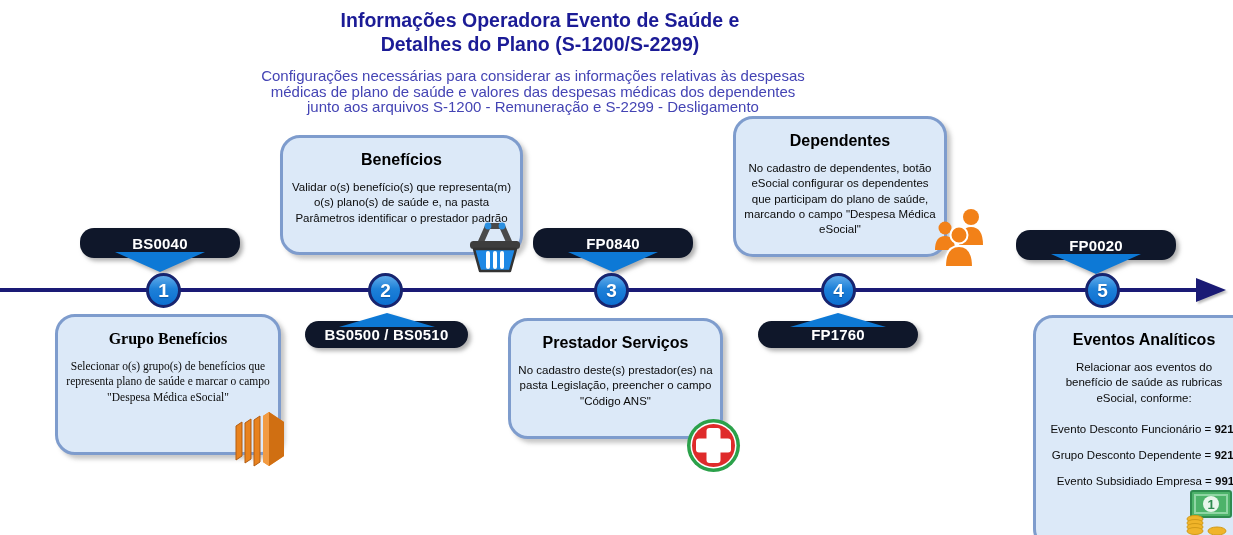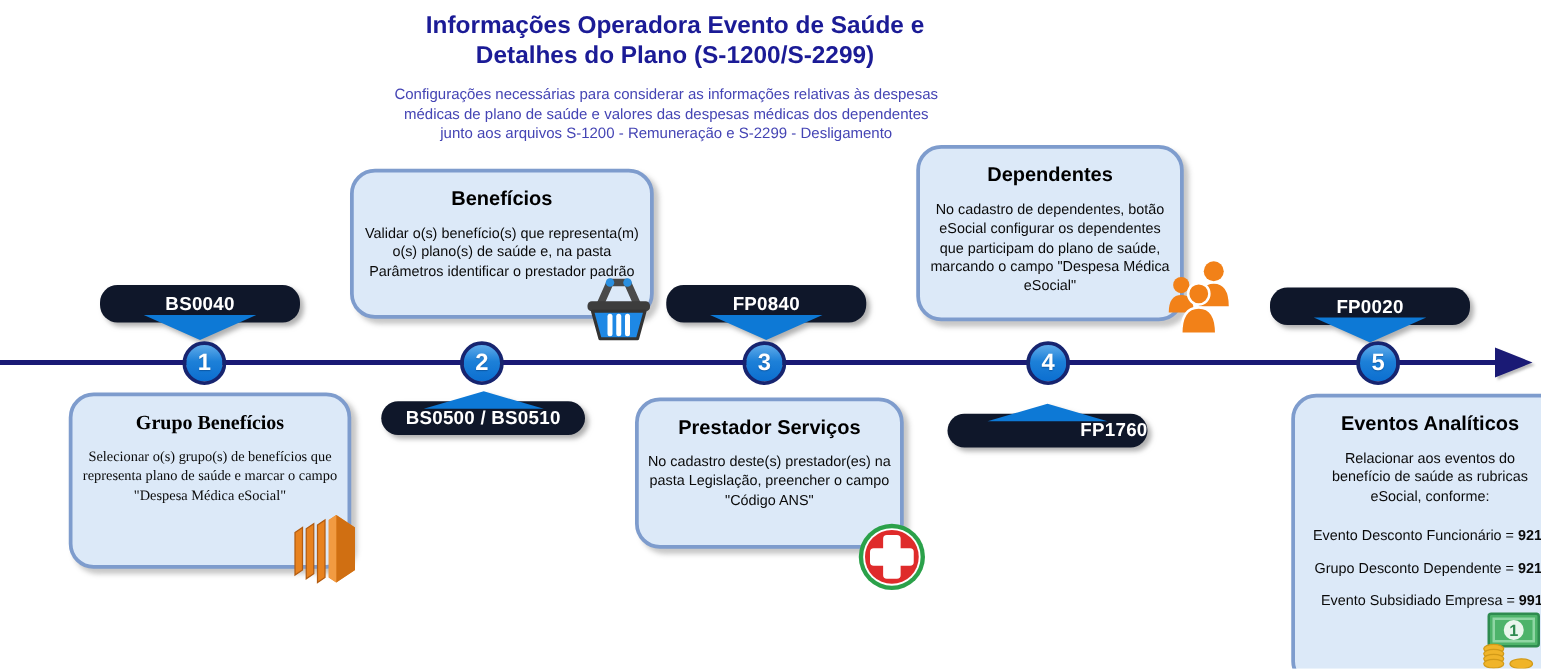--- a/index.html
+++ b/index.html
@@ -4,21 +4,21 @@
 <style>
   html,body{margin:0;padding:0;background:#fff;}
   #canvas{
     position:relative;width:1233px;height:535px;background:#ffffff;overflow:hidden;
     font-family:"Liberation Sans","DejaVu Sans",sans-serif;color:#000;
   }
   
   .title{position:absolute;left:0;top:8px;width:1080px;text-align:center;
     color:#1b1b96;font-weight:bold;font-size:19.5px;line-height:24px;}
   .subtitle{position:absolute;left:0;top:68px;width:1066px;text-align:center;
-    color:#4444b4;font-size:12px;line-height:15.5px;}
+    color:#4444b4;font-size:15px;line-height:15.5px;}
   
   .tl-line{position:absolute;left:0;top:288px;width:1200px;height:4px;background:#1a1a75;z-index:1;}
   .tl-arrow{position:absolute;left:1196px;top:278px;width:0;height:0;
     border-top:12px solid transparent;border-bottom:12px solid transparent;
     border-left:30px solid #1a1a75;z-index:1;filter:drop-shadow(2px 2px 1px rgba(120,120,120,.5));}
   .tl-circle{position:absolute;top:273px;width:35px;height:35px;border-radius:50%;
     background:linear-gradient(180deg,#5fabea 0%,#1d80d8 45%,#0c6fd0 100%);
     border:3px solid #17246f;box-sizing:border-box;z-index:4;
     display:flex;align-items:center;justify-content:center;
     color:#fff;font-weight:bold;font-size:19px;text-shadow:0 1px 1px rgba(0,40,90,.4);}
@@ -80,21 +80,21 @@
 
   <div class="badge badge-down" style="left:80px;top:228px;width:160px;">
       <span>BS0040</span>
     </div>
   <div class="badge badge-up" style="left:305px;top:321px;width:163px;">
       <span>BS0500 / BS0510</span>
     </div>
   <div class="badge badge-down" style="left:533px;top:228px;width:160px;">
       <span>FP0840</span>
     </div>
-  <div class="badge badge-up" style="left:758px;top:331px;width:160px;justify-content:flex-end;">
+  <div class="badge badge-up" style="left:758px;top:321px;width:160px;">
       <span>FP1760</span>
     </div>
   <div class="badge badge-down" style="left:1016px;top:230px;width:160px;">
       <span>FP0020</span>
     </div>
 
   <div class="card" style="left:55px;top:314px;width:226px;height:141px;font-family:Liberation Serif, serif;">
     <div class="card-title">Grupo Benefícios</div>
     <div class="card-body">Selecionar o(s) grupo(s) de benefícios que representa plano de saúde e marcar o campo "Despesa Médica eSocial"</div>
   </div>

